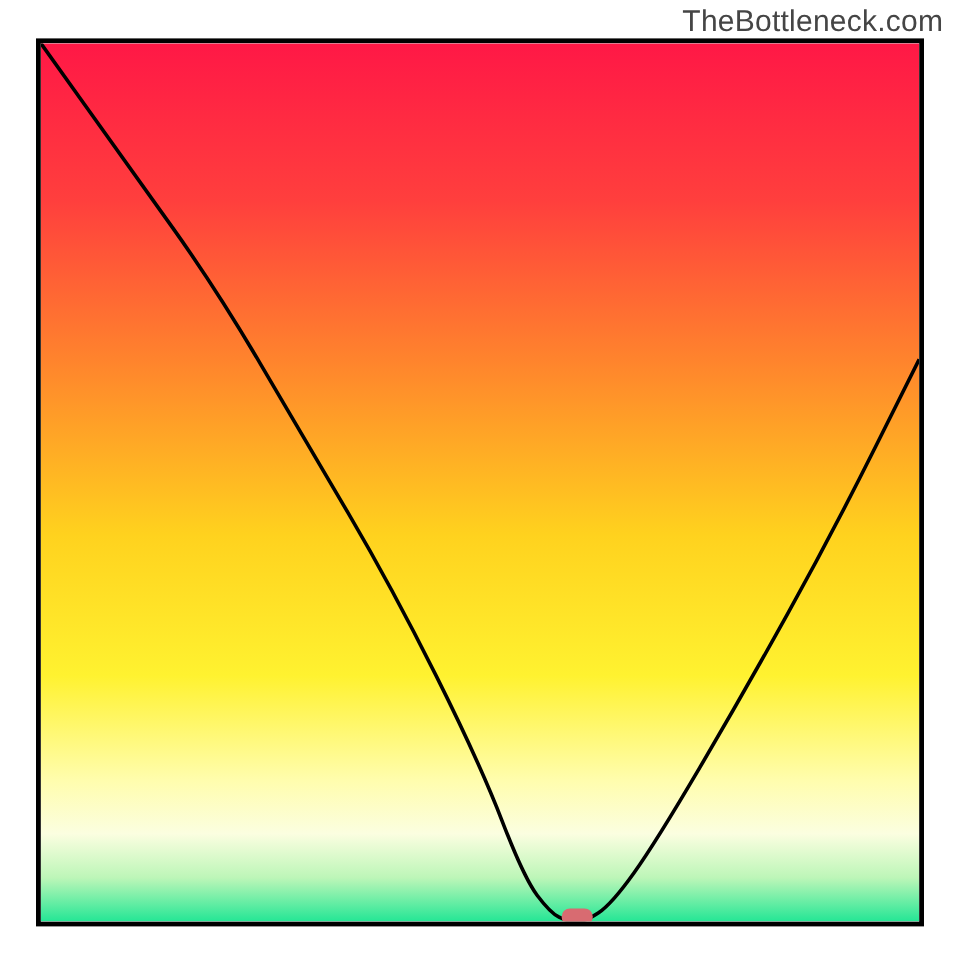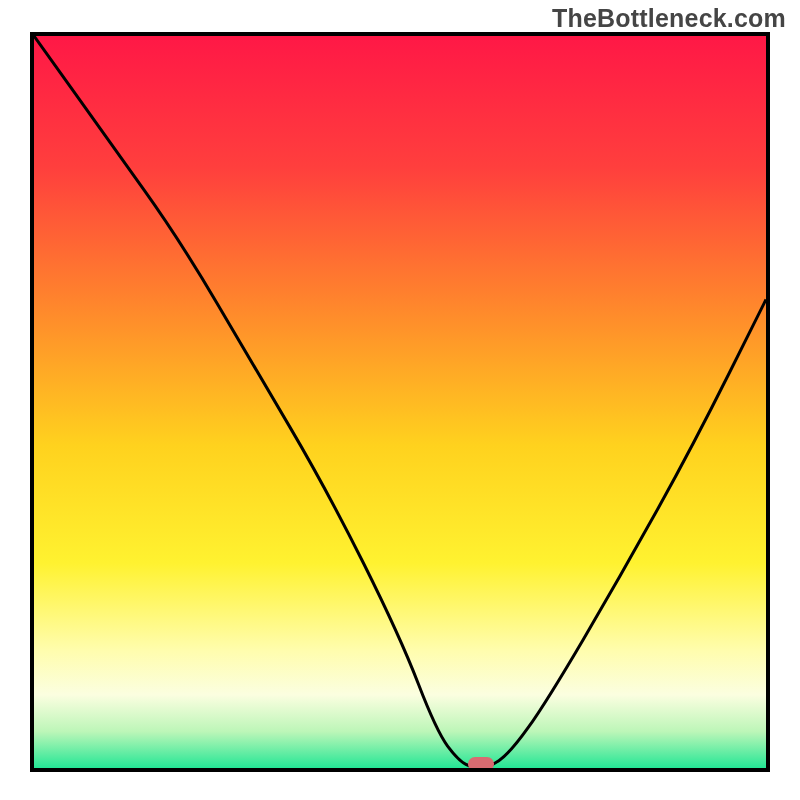--- a/index.html
+++ b/index.html
@@ -15,21 +15,21 @@
     position: relative;
     width: 800px;
     height: 800px;
     box-sizing: border-box;
   }
   .watermark {
     position: absolute;
     top: 4px;
     right: 14px;
     font-size: 25px;
-    font-weight: 700;
+    font-weight: 400;
     color: #454545;
     letter-spacing: 0.2px;
   }
   .plot-area {
     position: absolute;
     left: 30px;
     top: 32px;
     width: 740px;
     height: 740px;
     border: 4px solid #000;

